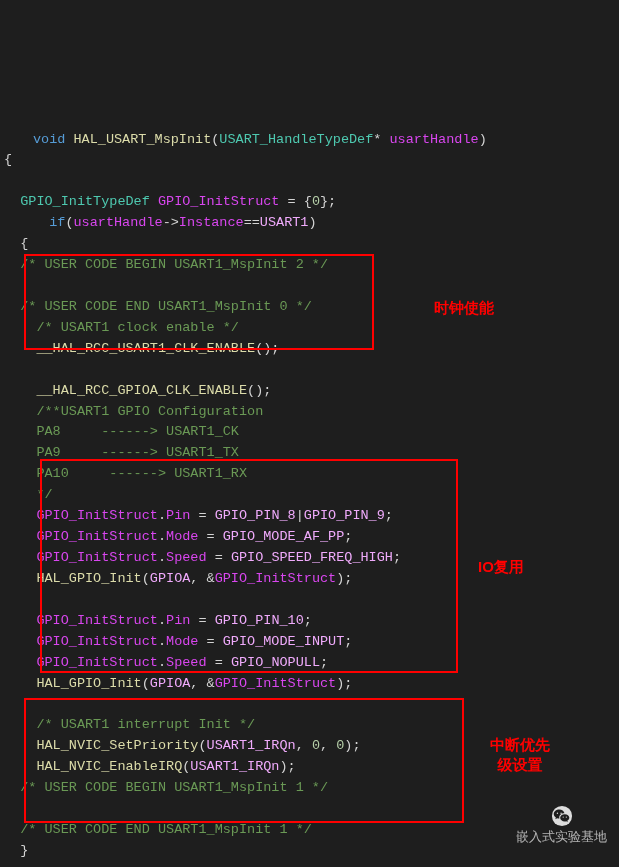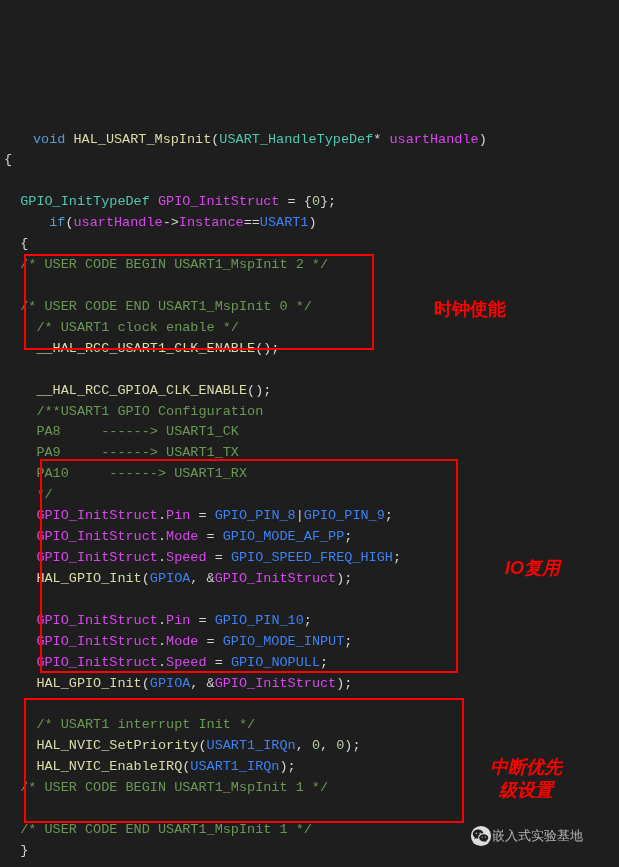--- a/index.html
+++ b/index.html
@@ -17,45 +17,46 @@
     white-space: pre;
   }
   .kw   { color: #569cd6; margin-left: 29px; }  
   .type { color: #4ec9b0; }  
   .func { color: #dcdcaa; }  
   .var  { color: #d946ef; }  
   .num  { color: #b5cea8; }  
   .op   { color: #d4d4d4; }  
   .cmt  { color: #6a9955; }  
 
-  .const2 { color: #3b82f6; }
+  .const2 { color: #f0abfc; }
 
   .redbox {
     position: absolute;
     border: 2px solid #ff0000;
     pointer-events: none;
   }
   .annot {
     position: absolute;
     color: #ff0000;
     font-family: "Microsoft YaHei", sans-serif;
     font-weight: bold;
-    font-size: 18px;
+    font-size: 15px;
     white-space: nowrap;
     text-align: center;
     line-height: 1.3;
   }
 
   .watermark {
     position: absolute;
-    right: 36px;
+    right: 12px;
     bottom: 20px;
     display: flex;
     align-items: center;
     opacity: 0.85;
+    flex-direction: column;
   }
   .watermark .wechat-icon {
     width: 22px; height: 22px;
     display: inline-block;
   }
   .watermark span {
     color: #cfcfcf;
     font-family: "Microsoft YaHei", sans-serif;
     font-size: 13px;
     white-space: nowrap;
@@ -107,22 +108,22 @@
 
 </div>
 
 
 <div class="redbox" id="box1" style="top: 254px; left: 24px; width: 350px; height: 96px;"></div>
 <div class="redbox" id="box2" style="top: 459px; left: 40px; width: 418px; height: 214px;"></div>
 <div class="redbox" id="box3" style="top: 698px; left: 24px; width: 440px; height: 125px;"></div>
 
 
 <div class="annot" id="annot-clock" style="top: 298px; left: 434px;">时钟使能</div>
-<div class="annot" id="annot-io" style="top: 557px; left: 505px; font-style: italic;">IO复用</div>
-<div class="annot" id="annot-irq" style="top: 756px; left: 490px; font-style: italic;">
+<div class="annot" id="annot-io" style="top: 557px; left: 478px;">IO复用</div>
+<div class="annot" id="annot-irq" style="top: 735px; left: 490px;">
   <span>中断优先</span><br>
   <span>级设置</span>
 </div>
 
 
 <div class="watermark">
   <span class="wechat-icon">
     <svg viewBox="0 0 24 24" width="22" height="22">
         <circle cx="12" cy="12" r="11" fill="#ffffff"></circle>
         <path fill="#1e1e1e" d="M9 5C5.7 5 3 7.2 3 9.9c0 1.5.9 2.9 2.3 3.8l-.6 1.8 2-1.1c.7.2 1.4.3 2.2.3h.3c-.1-.4-.2-.8-.2-1.2 0-2.5 2.4-4.5 5.4-4.5h.3C14.2 6.7 11.8 5 9 5zm-2 3.2c.4 0 .8.4.8.8s-.4.8-.8.8-.8-.4-.8-.8.4-.8.8-.8zm4 0c.4 0 .8.4.8.8s-.4.8-.8.8-.8-.4-.8-.8.4-.8.8-.8zM15 10c-2.8 0-5 1.8-5 4s2.2 4 5 4c.6 0 1.2-.1 1.7-.2l1.6.9-.5-1.5c1.3-.7 2.2-1.9 2.2-3.2 0-2.2-2.2-4-5-4zm-1.7 2.5c.4 0 .7.3.7.7s-.3.7-.7.7-.7-.3-.7-.7.3-.7.7-.7zm3.4 0c.4 0 .7.3.7.7s-.3.7-.7.7-.7-.3-.7-.7.3-.7.7-.7z"></path>

